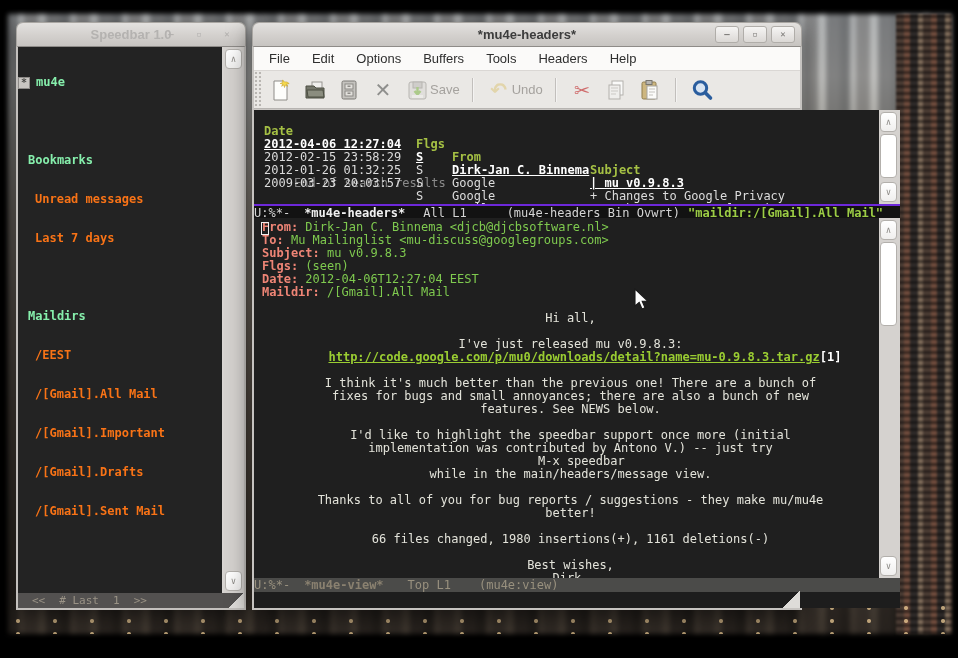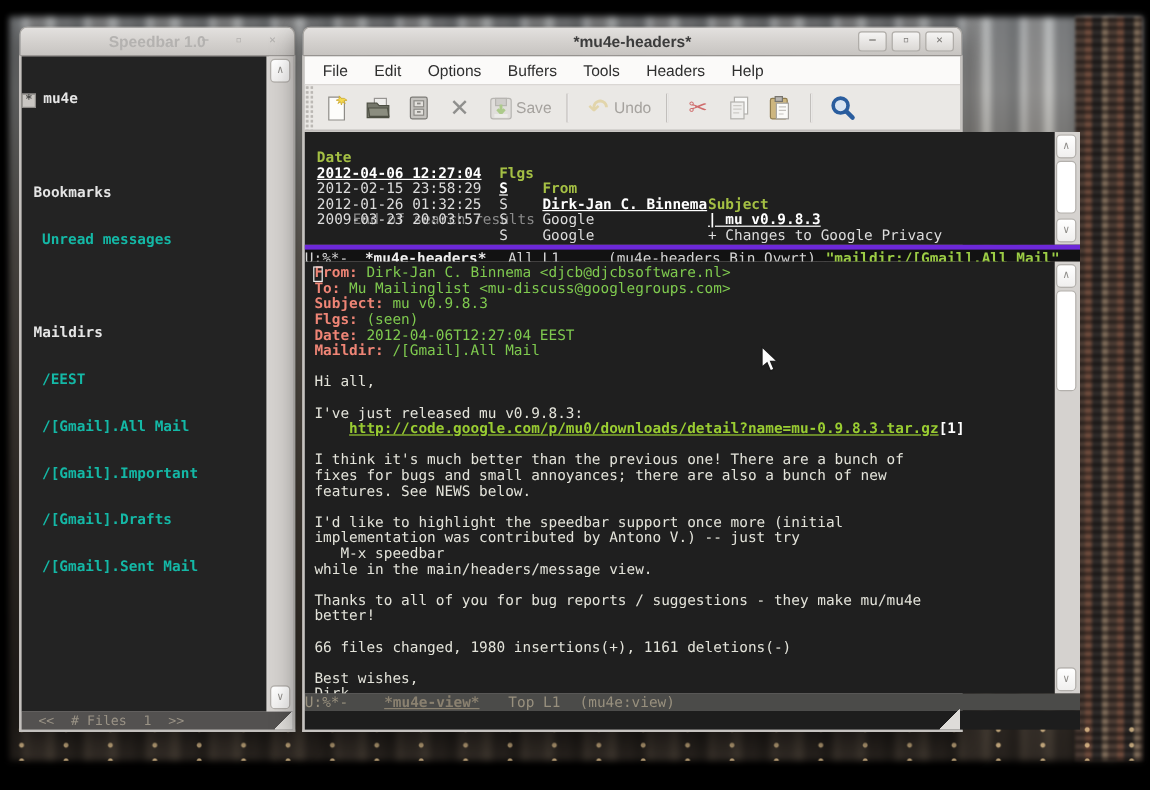--- a/index.html
+++ b/index.html
@@ -40,22 +40,22 @@
 
   
   .speedbar-window { position:absolute; left:16px; top:22px; width:230px; height:588px;
     box-shadow:0 5px 20px rgba(0,0,0,.55); border-radius:7px 7px 0 0; }
   .sb-frame { position:absolute; left:0; top:24px; right:0; bottom:0;
     background:#d8d5d2; border:2px solid #c3c0bd; border-top:1px solid #8e8b88; }
   .sb-content { position:absolute; left:0; top:0; width:204px; bottom:15px;
     background:#232323; overflow:hidden; padding:3px 0 0 4px;
     font-size:12px; font-weight:bold; line-height:13px; white-space:pre; }
   .sb-line { height:13px; }
-  .sb-green { color:#e5e5e5; }
-  .sb-item { color:#14b8a6; }
+  .sb-green { color:#86efac; }
+  .sb-item { color:#f97316; }
   .sb-root-button { display:inline-block; background:#c9c6c2; color:#4a4a48;
     border:1px solid #8e8b88; font-size:10px; line-height:10px; padding:0 2px;
     margin-right:6px; margin-left:-4px; }
   .sb-scrollbar { position:absolute; right:0; top:0; width:20px; bottom:15px; background:#d5d2cf; }
   .sb-statusbar { position:absolute; left:0; bottom:0; right:0; height:15px; background:#535150;
     color:#9a9386; font-size:11px; line-height:15px; white-space:pre; }
   .sb-statusbar span { margin-left:14px; }
   .sb-grip { position:absolute; right:0; bottom:0; width:15px; height:15px;
     background:linear-gradient(135deg, transparent 48%, #dedcd9 48%); }
 
@@ -102,42 +102,42 @@
   .hdr-selected span { color:#ffffff; font-weight:bold; text-decoration:underline; }
   .trunc-arrow { position:absolute; right:3px; color:#e8e8e8; font-size:11px; }
   .hdr-footer { color:#8a8a8a; padding-left:4px; height:13px;margin-left:36px; }
 
   .hdr-scrollbar { position:absolute; left:625px; top:63px; width:21px; height:94px; background:#d5d2cf; }
   .view-scrollbar { position:absolute; left:625px; top:171px; width:21px; height:360px; background:#d5d2cf; }
 
   
   .modeline1 { position:absolute; left:0; top:157px; width:646px; height:14px;
     background:#121212; color:#d4d4d4; font-size:12px; line-height:14px; white-space:pre;
-    border-top:4px solid #6d28d9; }
+    border-top:2px solid #6d28d9; }
   .ml-buffer { font-weight:bold; color:#f0f0f0; margin-left:14px; }
   .ml-pos { margin-left:18px; }
   .ml-modes { margin-left:40px; }
   .ml-search { margin-left:8px; color:#9ccd45; font-weight:bold; }
   .modeline2 { position:absolute; left:0; top:531px; width:646px; height:14px;
     background:#4b4b49; color:#98907e; font-size:12px; line-height:14px; white-space:pre; }
-  .ml2-buffer { font-weight:bold; color:#8a8170; margin-left:30px;text-decoration:underline; }
+  .ml2-buffer { font-weight:bold; color:#8a8170; margin-left:14px; }
   .ml2-pos { margin-left:24px; }
-  .ml2-modes { margin-left:16px; }
+  .ml2-modes { margin-left:28px; }
 
   
   .view-pane { position:absolute; left:0; top:171px; width:625px; height:360px;
     background:#1f1f1f; font-size:12px; line-height:13px; padding:3px 0 0 8px;
     color:#e3e3da; overflow:hidden; }
   .field-line { height:13px; white-space:pre; }
   .f-label { color:#ef8576; font-weight:bold; }
   .f-value { color:#7fca4f; }
   .text-cursor { position:absolute; left:7px; top:4px; width:8px; height:13px;
     border:1px solid #efefef; pointer-events:none; }
   .msg-body { font:12px/13px "DejaVu Sans Mono",monospace; color:#e3e3da;
-    margin-top:13px; white-space:pre; }
+    margin-top:13px; white-space:pre;text-align:center; }
   .msg-link { color:#9acd32; font-weight:bold; text-decoration:underline; }
   .msg-linkref { color:#ffffff; font-weight:bold; }
 
   .echo-area { position:absolute; left:0; top:545px; width:646px; height:16px; background:#1d1d1d; }
   .resize-grip { position:absolute; right:0; bottom:0; width:17px; height:17px;
     background:linear-gradient(135deg, transparent 48%, #dedcd9 48%); }
 
   
   .mouse-cursor { position:absolute; left:633px; top:288px; }
 </style>
@@ -157,36 +157,37 @@
         <div class="winbtn flat">▫</div>
         <div class="winbtn flat">✕</div>
       </div>
     </div>
     <div class="sb-frame">
       <div class="sb-content">
         <div class="sb-line"><span class="sb-root-button">*</span><span class="sb-green">mu4e</span></div>
         <div class="sb-line"></div>
         <div class="sb-line sb-green" style="padding-left:6px">Bookmarks</div>
         <div class="sb-line sb-item" style="padding-left:13px">Unread messages</div>
+        <div class="sb-line sb-item" style="padding-left:13px">Last 7 days</div>
         <div class="sb-line"></div>
         <div class="sb-line sb-green" style="padding-left:6px">Maildirs</div>
         <div class="sb-line sb-item" style="padding-left:13px">/EEST</div>
         <div class="sb-line sb-item" style="padding-left:13px">/[Gmail].All Mail</div>
         <div class="sb-line sb-item" style="padding-left:13px">/[Gmail].Important</div>
         <div class="sb-line sb-item" style="padding-left:13px">/[Gmail].Drafts</div>
         <div class="sb-line sb-item" style="padding-left:13px">/[Gmail].Sent Mail</div>
         
         
         
       </div>
       <div class="sb-scrollbar">
         <div class="scrollbtn" style="top:2px">∧</div>
         <div class="scrollbtn" style="bottom:2px">∨</div>
       </div>
-      <div class="sb-statusbar"><span>&lt;&lt;</span><span># Files</span><span>1</span><span>&gt;&gt;</span></div>
+      <div class="sb-statusbar"><span>&lt;&lt;</span><span># Last</span><span>1</span><span>&gt;&gt;</span></div>
       <div class="sb-grip"></div>
     </div>
   </div>
 
   <div class="main-window">
     <div class="titlebar">
       <div class="title">*mu4e-headers*</div>
       <div class="winbtns">
         <div class="winbtn">–</div>
         <div class="winbtn">▫</div>

